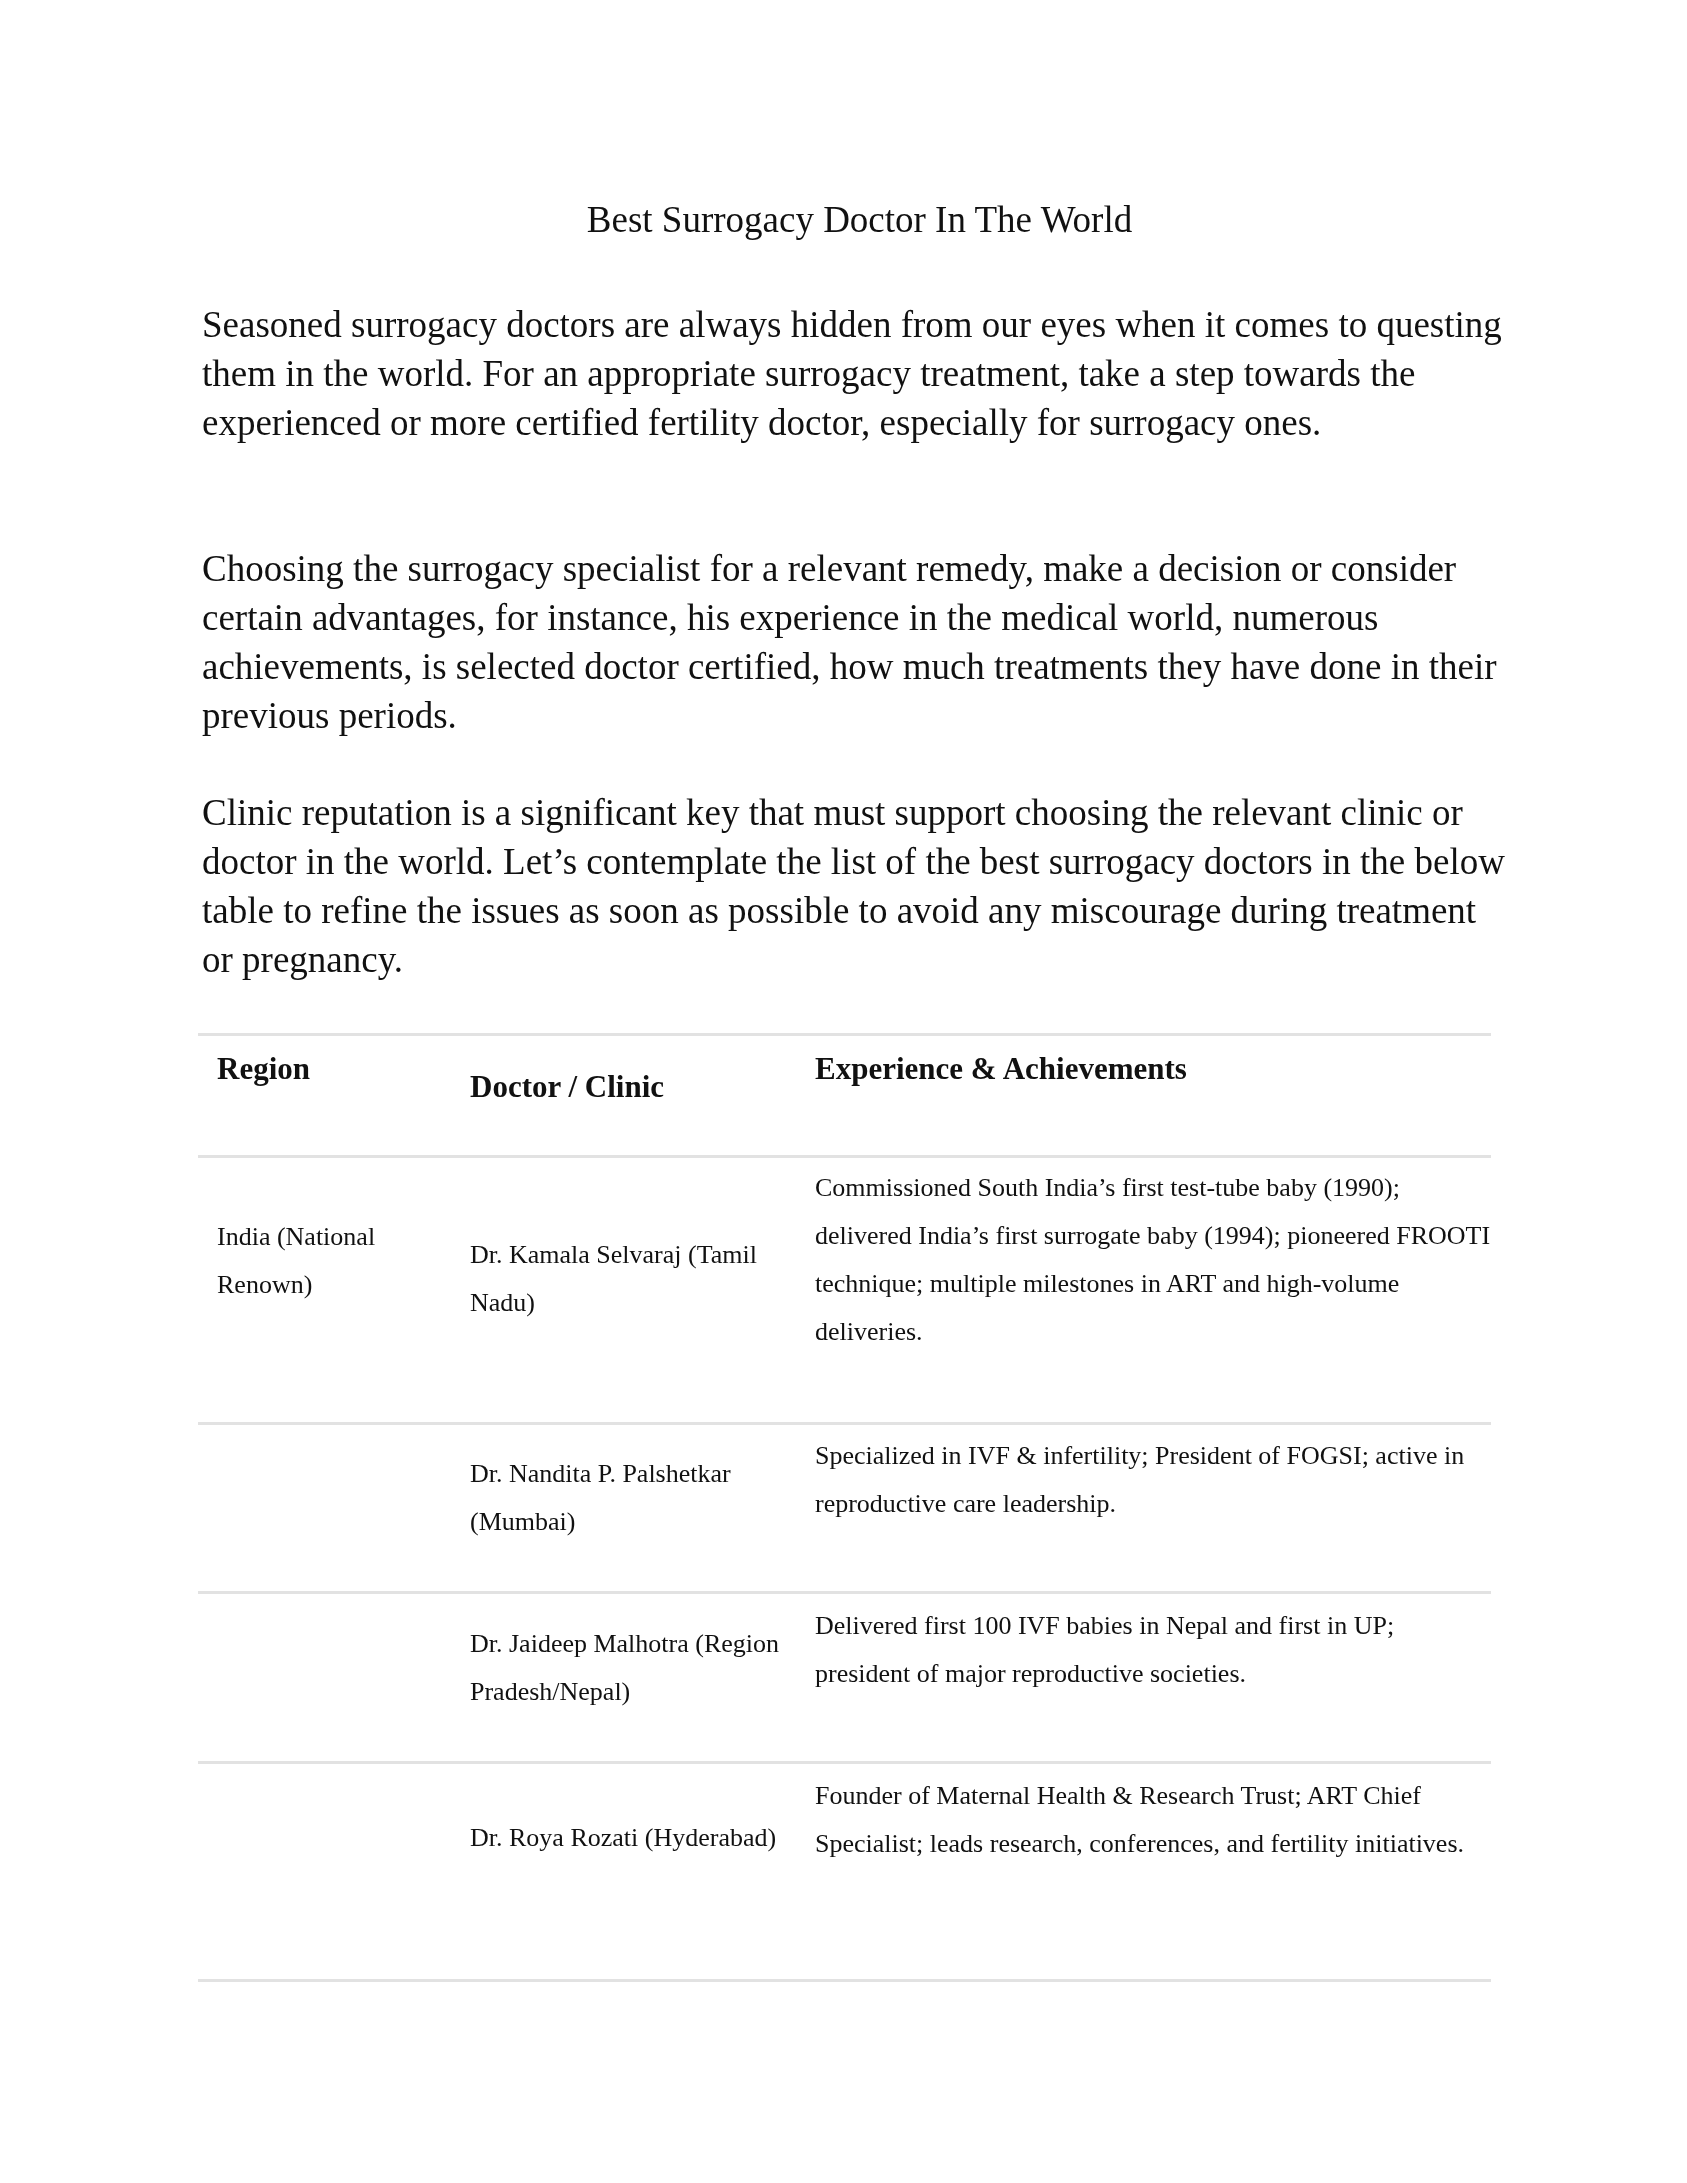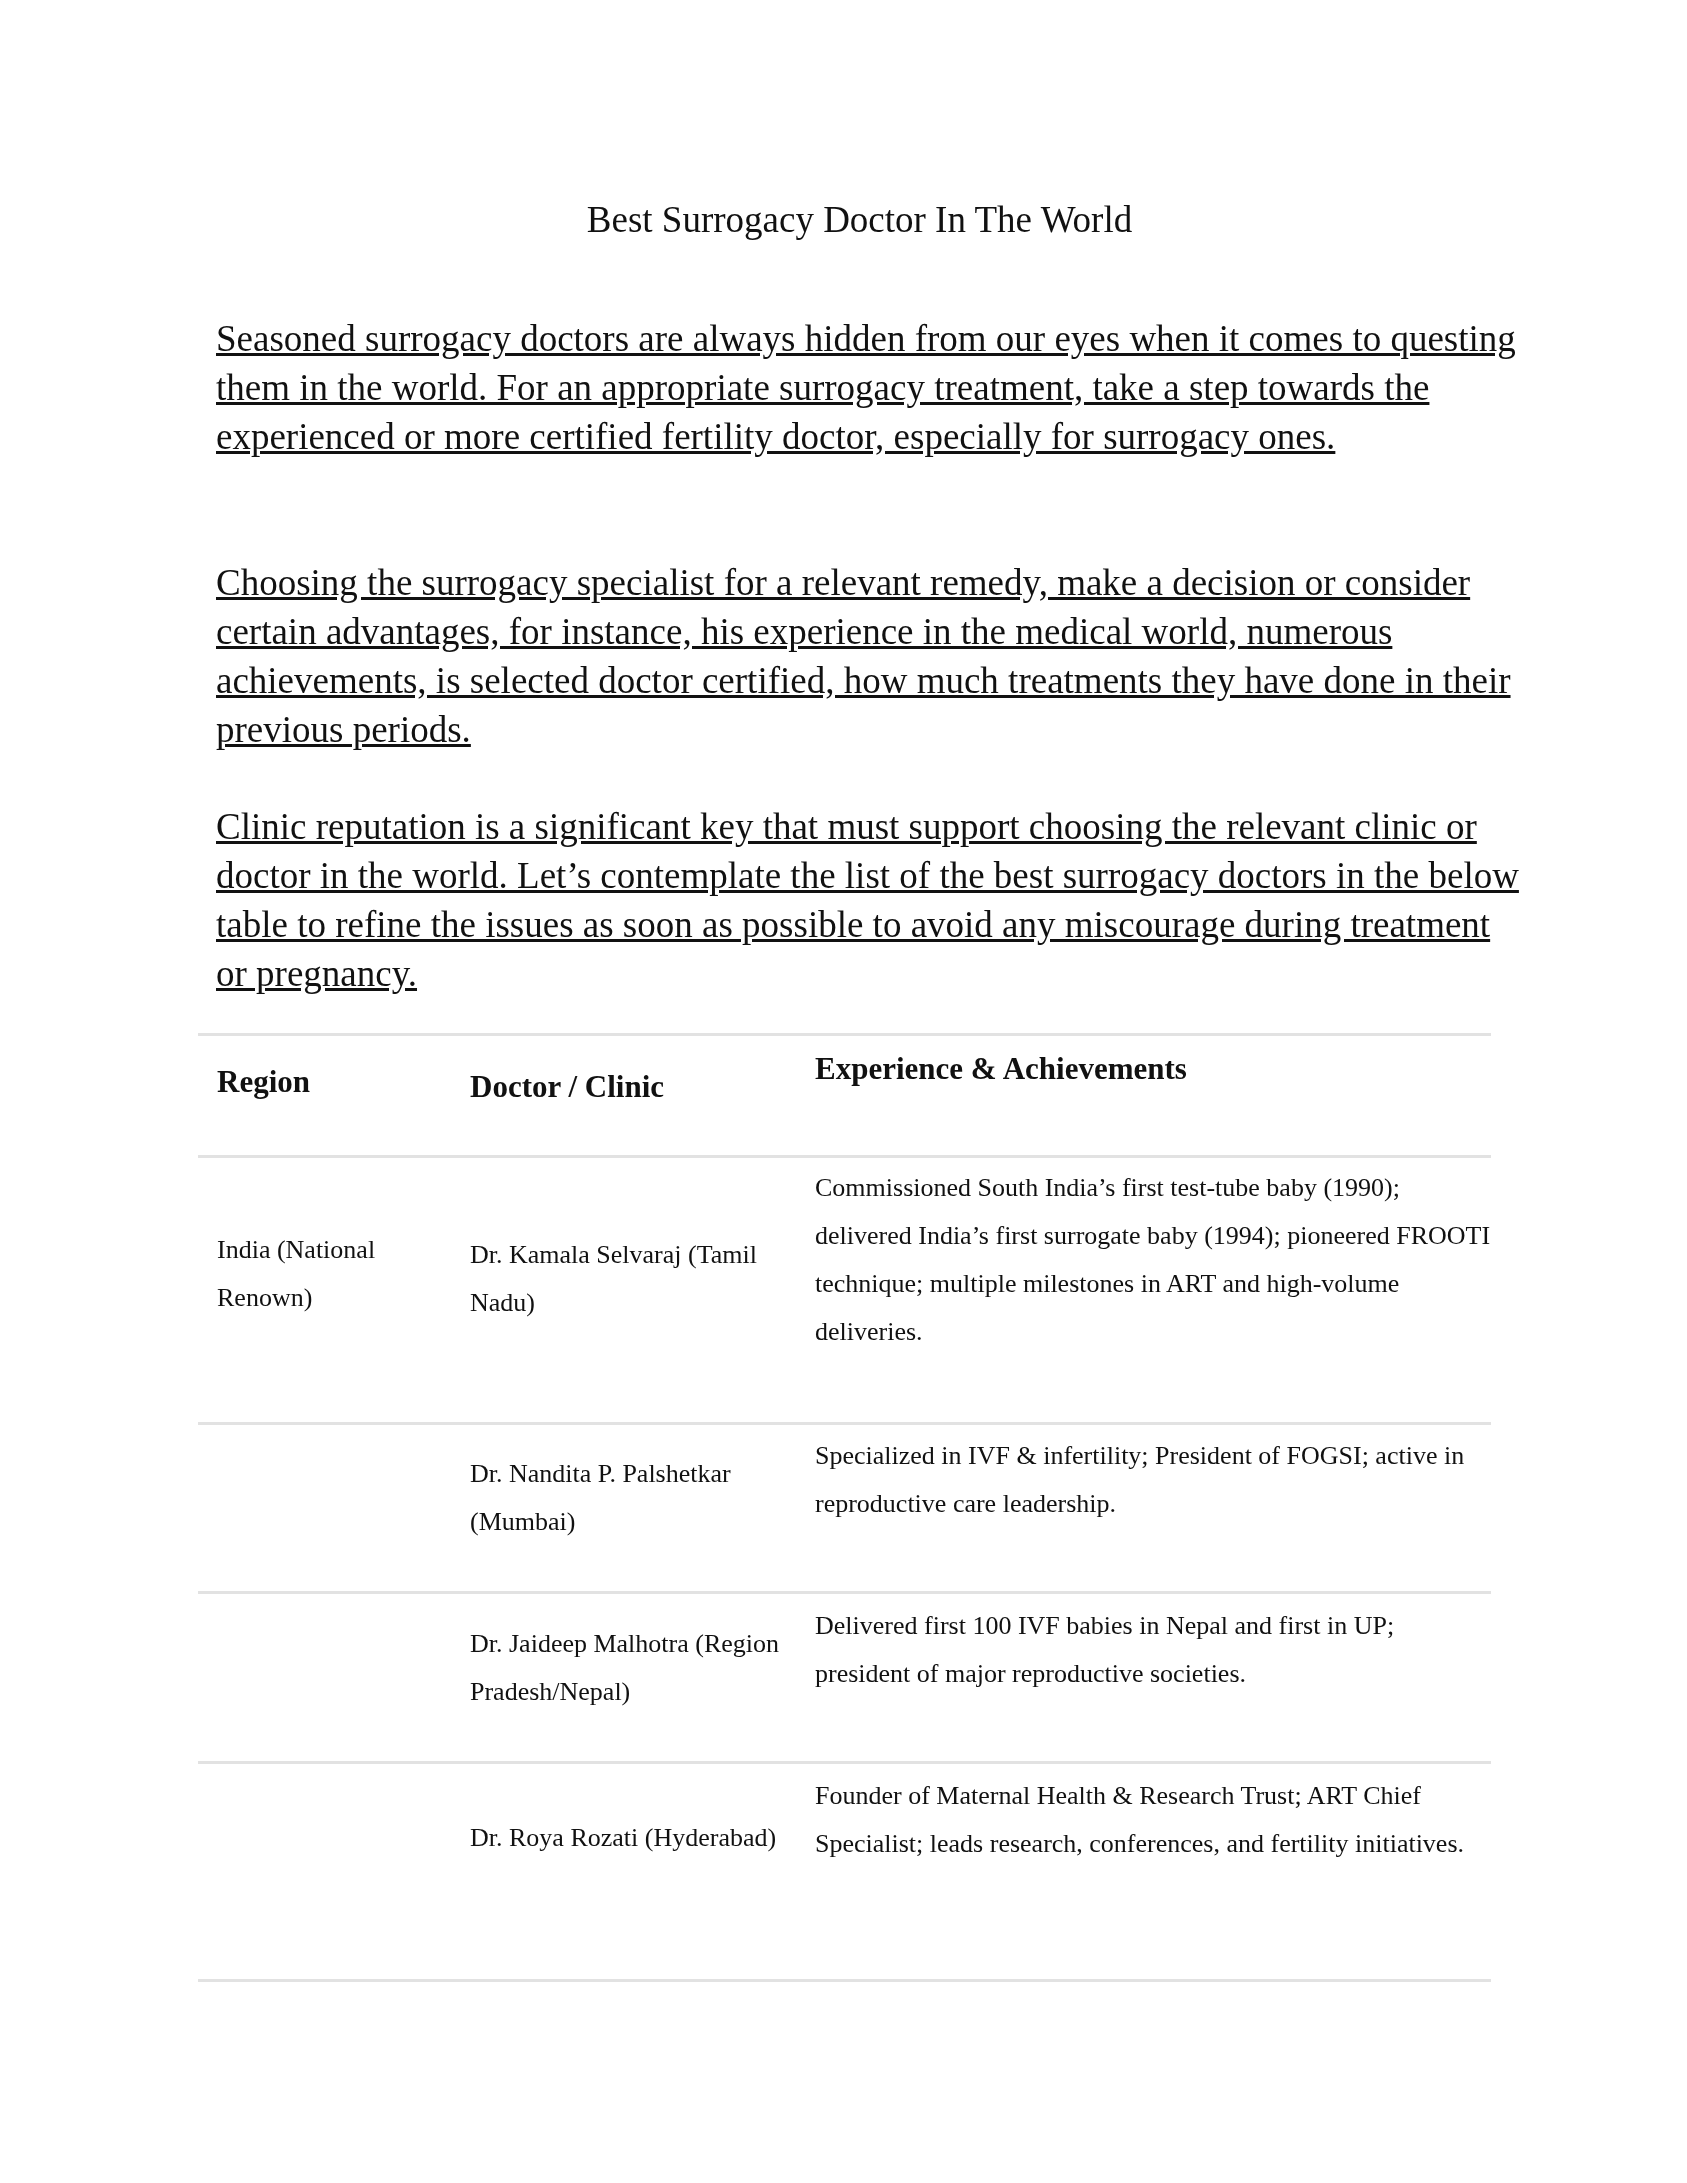--- a/index.html
+++ b/index.html
@@ -1,27 +1,27 @@
 <!DOCTYPE html>
 <html style="font-size:10.5px"><head>
 <meta charset="utf-8">
 <style>
   html, body { margin: 0; padding: 0; background: #ffffff; }
   body { width: 1687px; height: 2183px; position: relative; overflow: hidden;
          font-family: "Liberation Serif", "DejaVu Serif", serif; color: #111111; }
   .title { position: absolute; top: 195px; left: 16px; width: 1687px; text-align: center;
            font-size: 37px; line-height: 49px; }
-  .para { position: absolute; left: 198px; width: 1305px; font-size: 37px; line-height: 49px; margin: 18px; text-decoration: underline; }
+  .para { position: absolute; left: 198px; width: 1305px; font-size: 37px; line-height: 49px; margin: 4px; }
   #p1 { top: 296px; }
   #p2 { top: 540px; }
   #p3 { top: 784px; }
   .rule { position: absolute; left: 198px; width: 1293px; height: 2.6px; background: #e2e2e2; }
   .cell { position: absolute; font-size: 26px; line-height: 48px; }
   .hdr { font-weight: bold; font-size: 31px; }
-  .c1 { left: 217px; width: 237px; margin-top: 13px; }
+  .c1 { left: 217px; width: 237px; }
   .c2 { left: 470px; width: 330px; margin-top: 18px; }
   .c3 { left: 815px; width: 679px; }
 </style>
 </head>
 <body>
 
 <div class="title">Best Surrogacy Doctor In The World</div>
 
 <p class="para" id="p1">Seasoned surrogacy doctors are always hidden from our eyes when it comes to questing them in the world. For an appropriate surrogacy treatment, take a step towards the experienced or more certified fertility doctor, especially for surrogacy ones.</p>
 <p class="para" id="p2">Choosing the surrogacy specialist for a relevant remedy, make a decision or consider certain advantages, for instance, his experience in the medical world, numerous achievements, is selected doctor certified, how much treatments they have done in their previous periods.</p>

